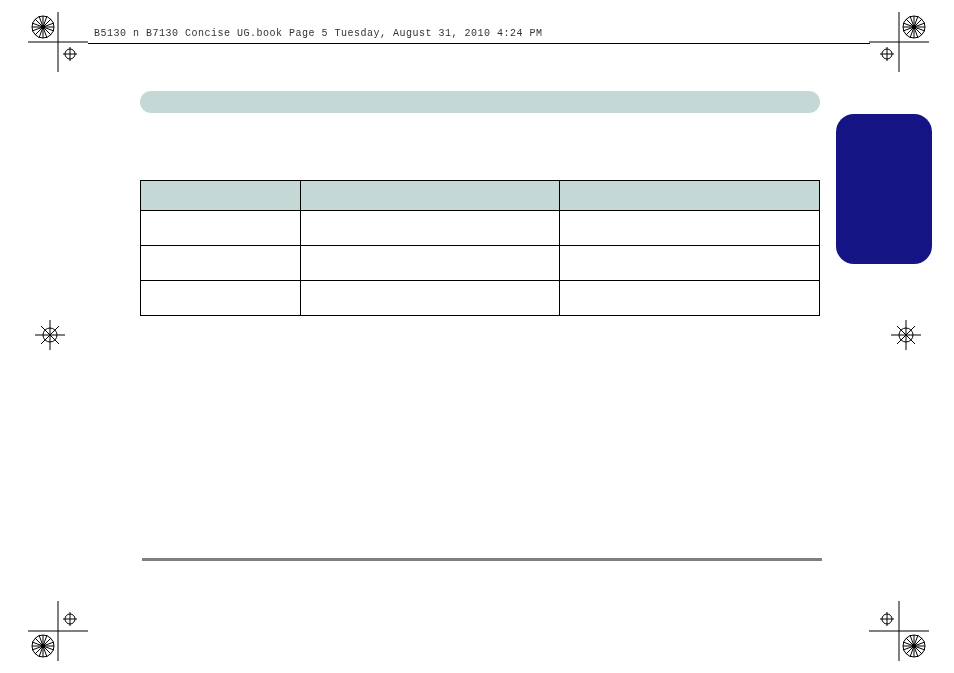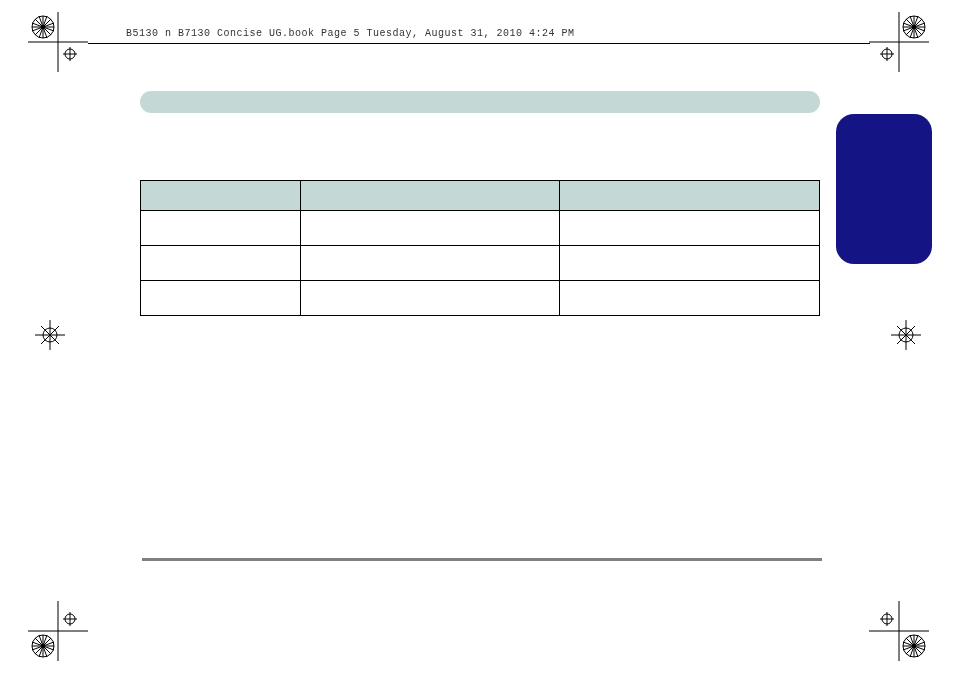--- a/index.html
+++ b/index.html
@@ -23,21 +23,21 @@
     .cm-tl { top: 12px; left: 28px; }
     .cm-tr { top: 12px; right: 25px; }
     .cm-bl { bottom: 12px; left: 28px; }
     .cm-br { bottom: 12px; right: 25px; }
     .cm-ml { top: 320px; left: 35px; }
     .cm-mr { top: 320px; right: 33px; }
 
     .header-text {
       position: absolute;
       top: 28px;
-      left: 126px;
+      left: 94px;
       font-size: 10px;
       color: #333;
       letter-spacing: 0.5px;
     }
     .header-rule {
       position: absolute;
       top: 43px;
       left: 88px;
       width: 782px;
       height: 1px;

